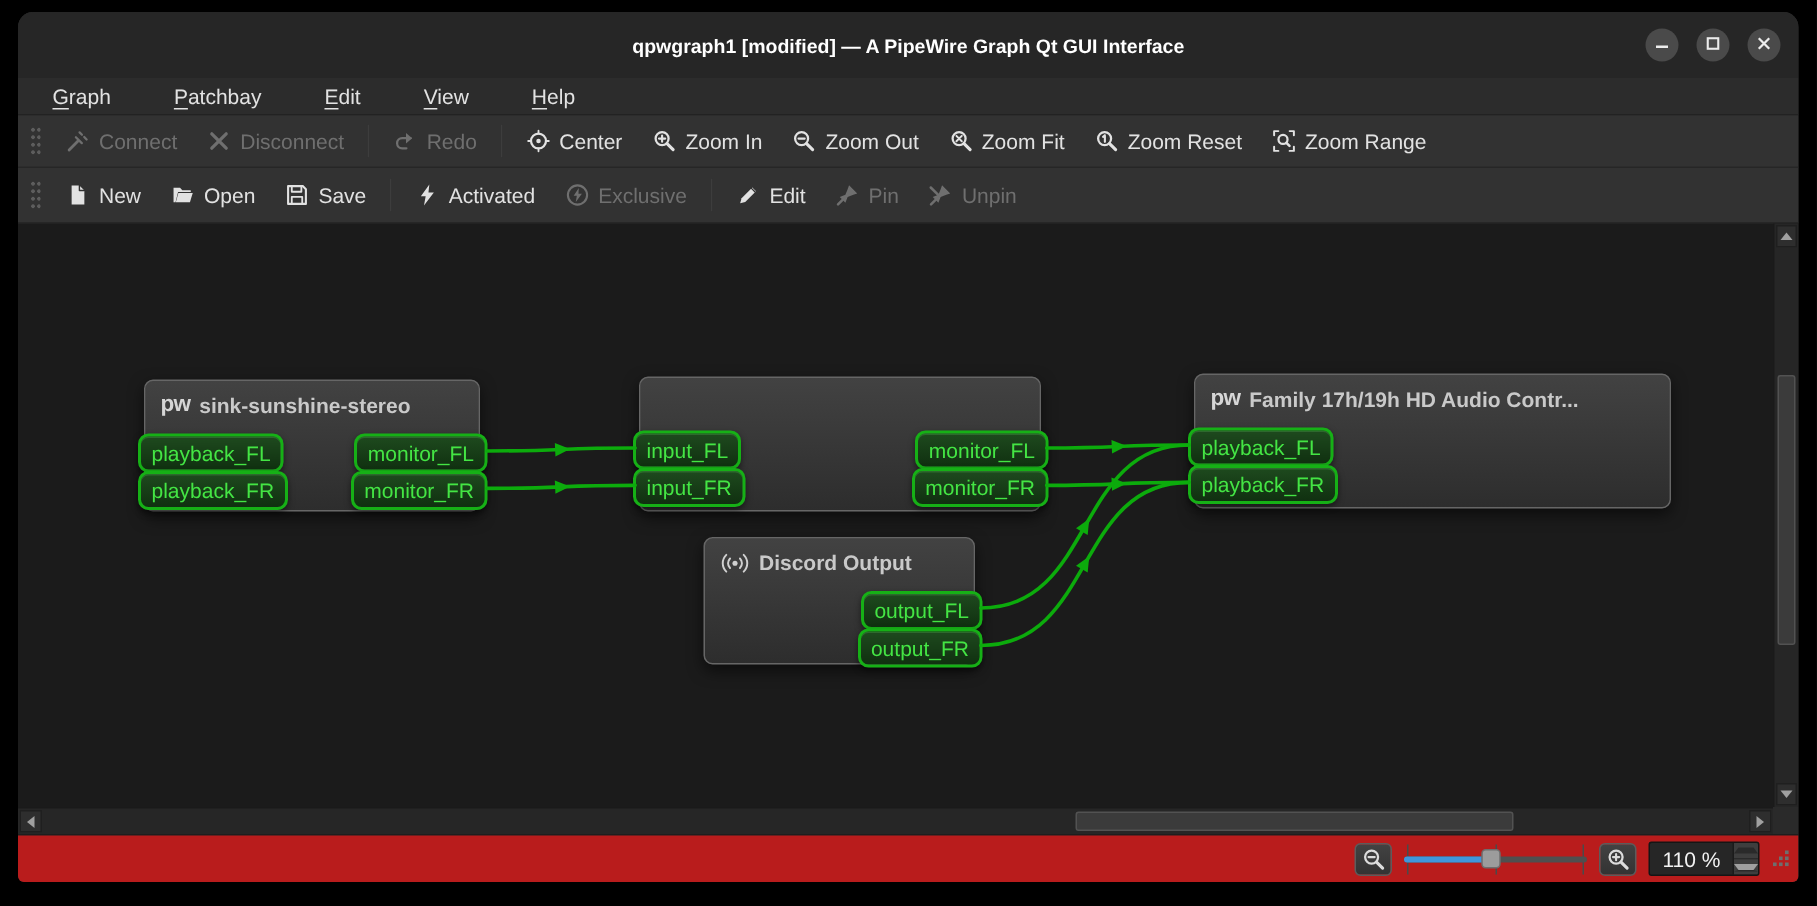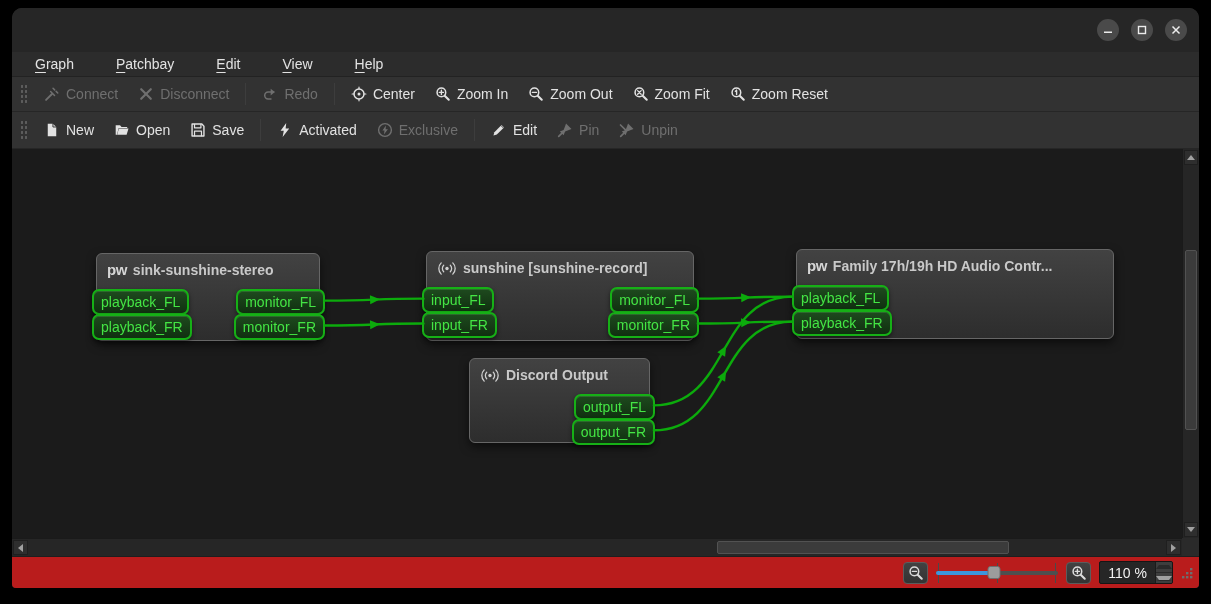--- a/index.html
+++ b/index.html
@@ -67,20 +67,21 @@
   .spin .btns .tri.up{border-bottom-width:4px;border-left-width:3.5px;border-right-width:3.5px;}
   .spin .btns .tri.down{border-top-width:4px;border-left-width:3.5px;border-right-width:3.5px;}
   .resize-grip{position:absolute;right:5px;bottom:4px;}
 </style>
 </head>
 <body>
 
 <div class="window">
 
   <div class="titlebar">
+    <div class="title">qpwgraph1 [modified] — A PipeWire Graph Qt GUI Interface</div>
     <div class="win-controls">
         <div class="wbtn">
           <span><svg width="10" height="10">
               <path d="M1 7.2 H9" stroke="#ececec" stroke-width="1.6"></path>
             </svg></span>
         </div>
         <div class="wbtn">
           <span><svg width="10" height="10">
               <rect x="1.5" y="1.5" width="7" height="7" fill="none" stroke="#ececec" stroke-width="1.4"></rect>
             </svg></span>
@@ -177,20 +178,30 @@
         </div>
         <div class="tbtn">
           <span class="icon">
             <svg width="16" height="16" viewBox="0 0 17 17" fill="none" stroke="currentColor" stroke-width="1.6" stroke-linecap="round" stroke-linejoin="round">
               <circle cx="6.8" cy="6.8" r="4.6"></circle>
               <path d="M10.3 10.3 L14.6 14.6" stroke-width="2.2"></path>
               <path d="M7 4.5 v4.6 M5.7 5.6 L7 4.5" stroke-width="1.5"></path>
             </svg>
           </span>
           <span>Zoom Reset</span>
+        </div>
+        <div class="tbtn">
+          <span class="icon">
+            <svg width="16" height="16" viewBox="0 0 17 17" fill="none" stroke="currentColor" stroke-width="1.6" stroke-linecap="round" stroke-linejoin="round">
+              <path d="M1.5 4.5 V1.5 H4.5 M12.5 1.5 H15.5 V4.5 M15.5 12.5 V15.5 H12.5 M4.5 15.5 H1.5 V12.5" stroke-width="1.4"></path>
+              <circle cx="7.8" cy="7.4" r="3.2"></circle>
+              <path d="M10.2 9.8 L12.4 12" stroke-width="1.8"></path>
+            </svg>
+          </span>
+          <span>Zoom Range</span>
         </div>
       </div>
   </div>
 
   <div class="toolbar second">
     <div class="grip"></div>
     <div style="display:flex;align-items:center;" id="tb-patchbay">
         <div class="tbtn">
           <span class="icon">
             <svg width="16" height="16" viewBox="0 0 17 17" fill="none" stroke="currentColor" stroke-width="1.6" stroke-linecap="round" stroke-linejoin="round">
@@ -277,32 +288,20 @@
               <span class="pw-text">pw</span>
             </span>
             <span>sink-sunshine-stereo</span>
           </div>
           <div class="port" style="top: 35px; left: -5px; color: rgb(68, 229, 68); border-color: rgb(22, 176, 22);">playback_FL</div>
           <div class="port" style="top: 60px; left: -5px; color: rgb(68, 229, 68); border-color: rgb(22, 176, 22);">playback_FR</div>
           <div class="port" style="top: 35px; right: -6px; color: rgb(68, 229, 68); border-color: rgb(22, 176, 22);">monitor_FL</div>
           <div class="port" style="top: 60px; right: -6px; color: rgb(68, 229, 68); border-color: rgb(22, 176, 22);">monitor_FR</div>
         </div>
         <div class="node" style="left: 414px; top: 102px; width: 268px; height: 90px;">
-          <div class="node-header">
-            <span class="node-icon">
-              <svg width="20" height="15" viewBox="0 0 20 15" fill="none" stroke="currentColor" stroke-width="1.3" stroke-linecap="round">
-                <circle cx="10" cy="7.5" r="1.7" fill="currentColor" stroke="none"></circle>
-                <path d="M6.7 4.3 a4.5 4.5 0 0 0 0 6.4"></path>
-                <path d="M4.2 1.9 a7.8 7.8 0 0 0 0 11.2"></path>
-                <path d="M13.3 4.3 a4.5 4.5 0 0 1 0 6.4"></path>
-                <path d="M15.8 1.9 a7.8 7.8 0 0 1 0 11.2"></path>
-              </svg>
-            </span>
-            <span>sunshine [sunshine-record]</span>
-          </div>
           <div class="port" style="top: 35px; left: -5px; color: rgb(68, 229, 68); border-color: rgb(22, 176, 22);">input_FL</div>
           <div class="port" style="top: 60px; left: -5px; color: rgb(68, 229, 68); border-color: rgb(22, 176, 22);">input_FR</div>
           <div class="port" style="top: 35px; right: -6px; color: rgb(68, 229, 68); border-color: rgb(22, 176, 22);">monitor_FL</div>
           <div class="port" style="top: 60px; right: -6px; color: rgb(68, 229, 68); border-color: rgb(22, 176, 22);">monitor_FR</div>
         </div>
         <div class="node" style="left: 784px; top: 100px; width: 318px; height: 90px;">
           <div class="node-header">
             <span class="node-icon">
               <span class="pw-text">pw</span>
             </span>

